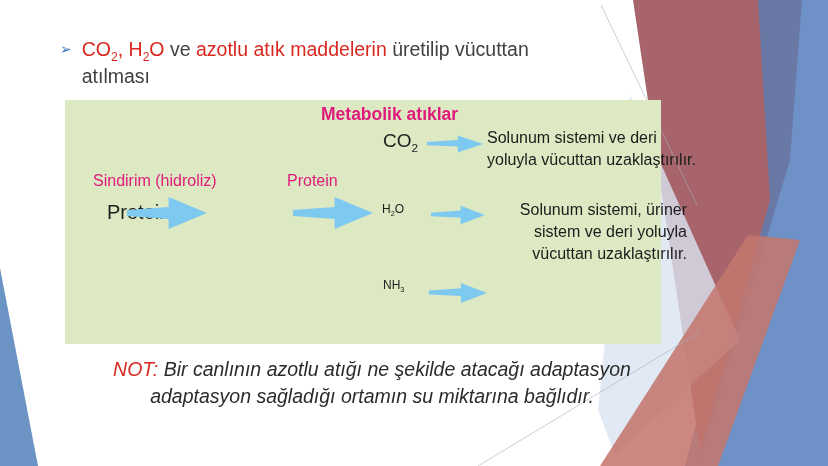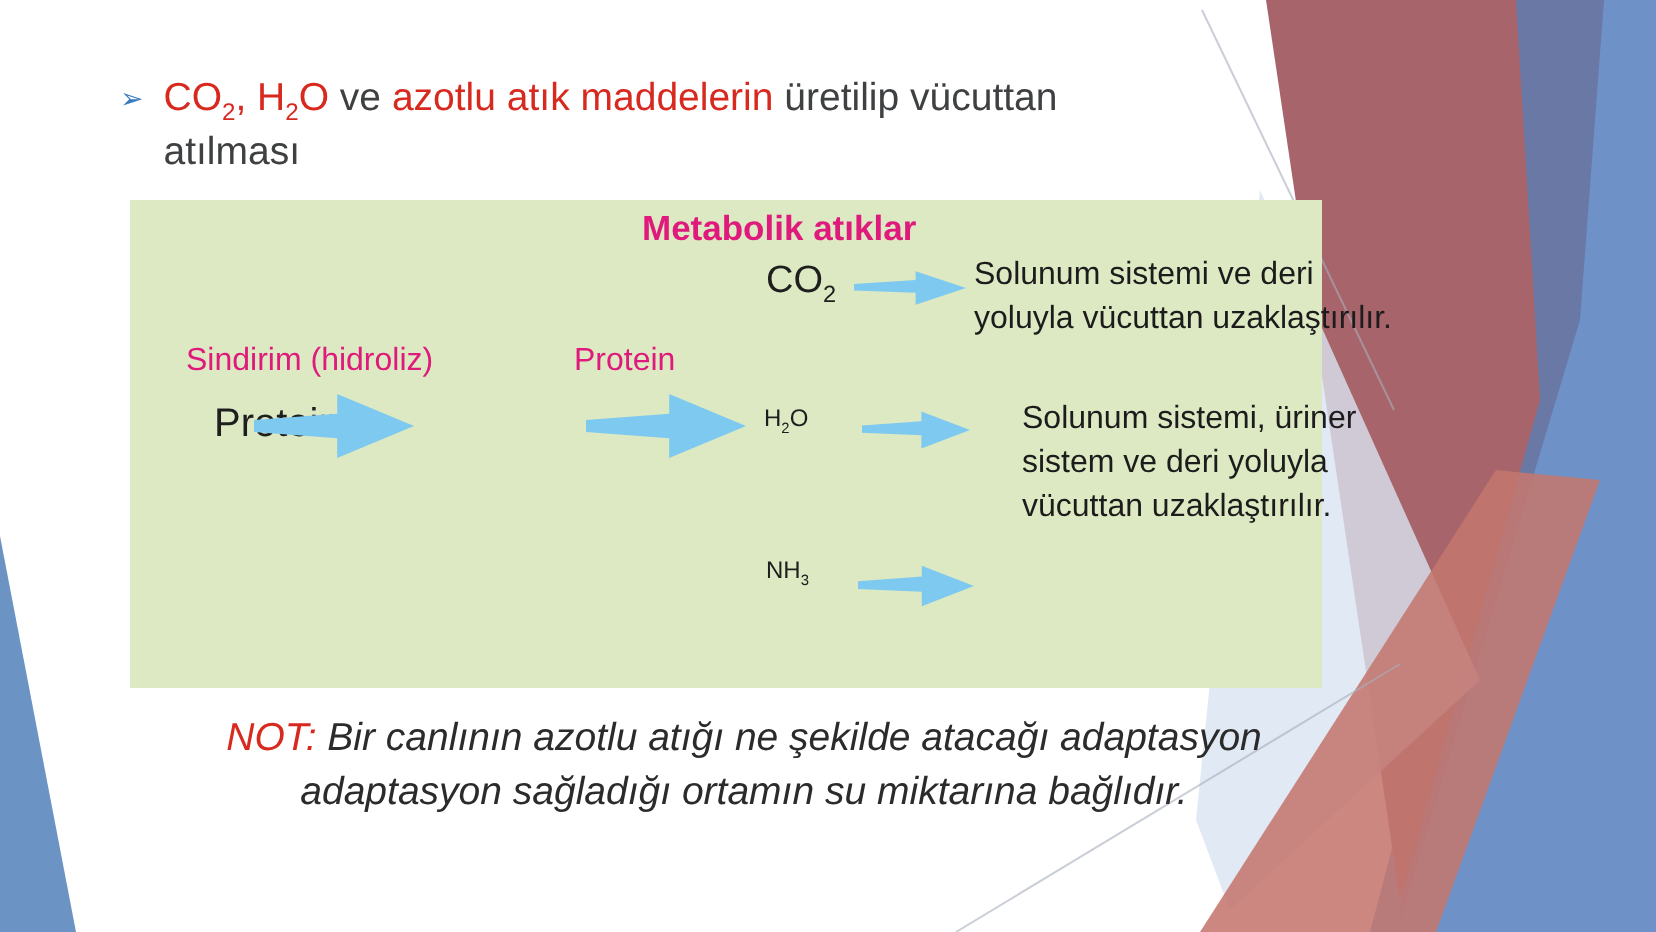--- a/index.html
+++ b/index.html
@@ -69,21 +69,21 @@
     <svg class="abs" style="left:62px;top:94px;" width="80" height="38" viewBox="0 0 100 50" preserveAspectRatio="none">
       <polygon points="0,21 52,17 52,4 100,25 52,46 52,33 0,29" fill="#7ec9f0"></polygon>
     </svg>
     <svg class="abs" style="left:228px;top:94px;" width="80" height="38" viewBox="0 0 100 50" preserveAspectRatio="none">
       <polygon points="0,21 52,17 52,4 100,25 52,46 52,33 0,29" fill="#7ec9f0"></polygon>
     </svg>
     <div class="abs formula f-lg" style="left:317px;top:102px;"><span>H</span><sub>2</sub><span>O</span></div>
     <svg class="abs" style="left:366px;top:104px;" width="54" height="22" viewBox="0 0 100 50" preserveAspectRatio="none">
       <polygon points="0,20 55,15 55,4 100,25 55,46 55,31 0,28" fill="#7ec9f0"></polygon>
     </svg>
-    <div class="abs desc" style="left:446px;top:99px;">Solunum sistemi, üriner sistem ve deri yoluyla vücuttan uzaklaştırılır.</div>
+    <div class="abs desc" style="left:408px;top:99px;text-align:right;">Solunum sistemi, üriner sistem ve deri yoluyla vücuttan uzaklaştırılır.</div>
 
     <div class="abs formula f-lg" style="left:318px;top:178px;"><span>NH</span><sub>3</sub><span></span></div>
     <svg class="abs" style="left:364px;top:181px;" width="58" height="24" viewBox="0 0 100 50" preserveAspectRatio="none">
       <polygon points="0,20 55,15 55,4 100,25 55,46 55,31 0,28" fill="#7ec9f0"></polygon>
     </svg>
   </div>
 
   <div class="layer note"><span class="red">NOT:</span><span> Bir canlının azotlu atığı ne şekilde atacağı adaptasyon adaptasyon sağladığı ortamın su miktarına bağlıdır.</span></div>
 
 </div>

